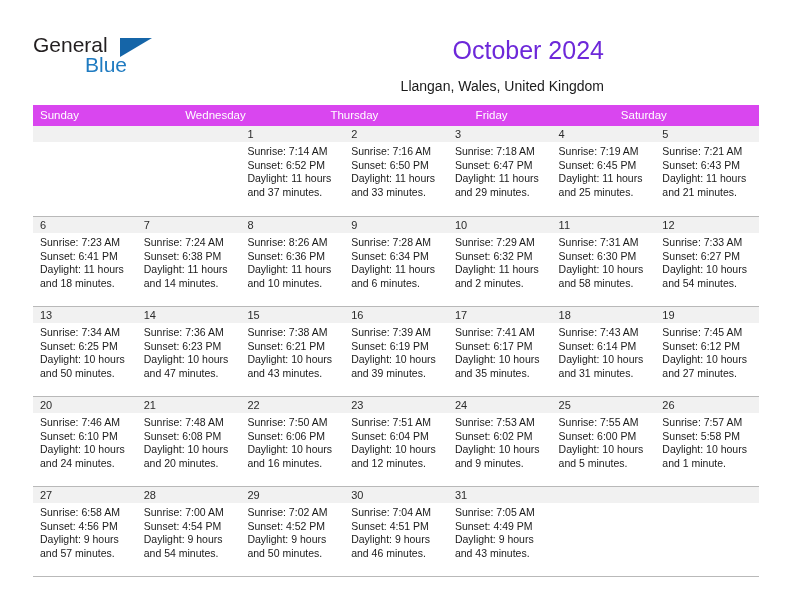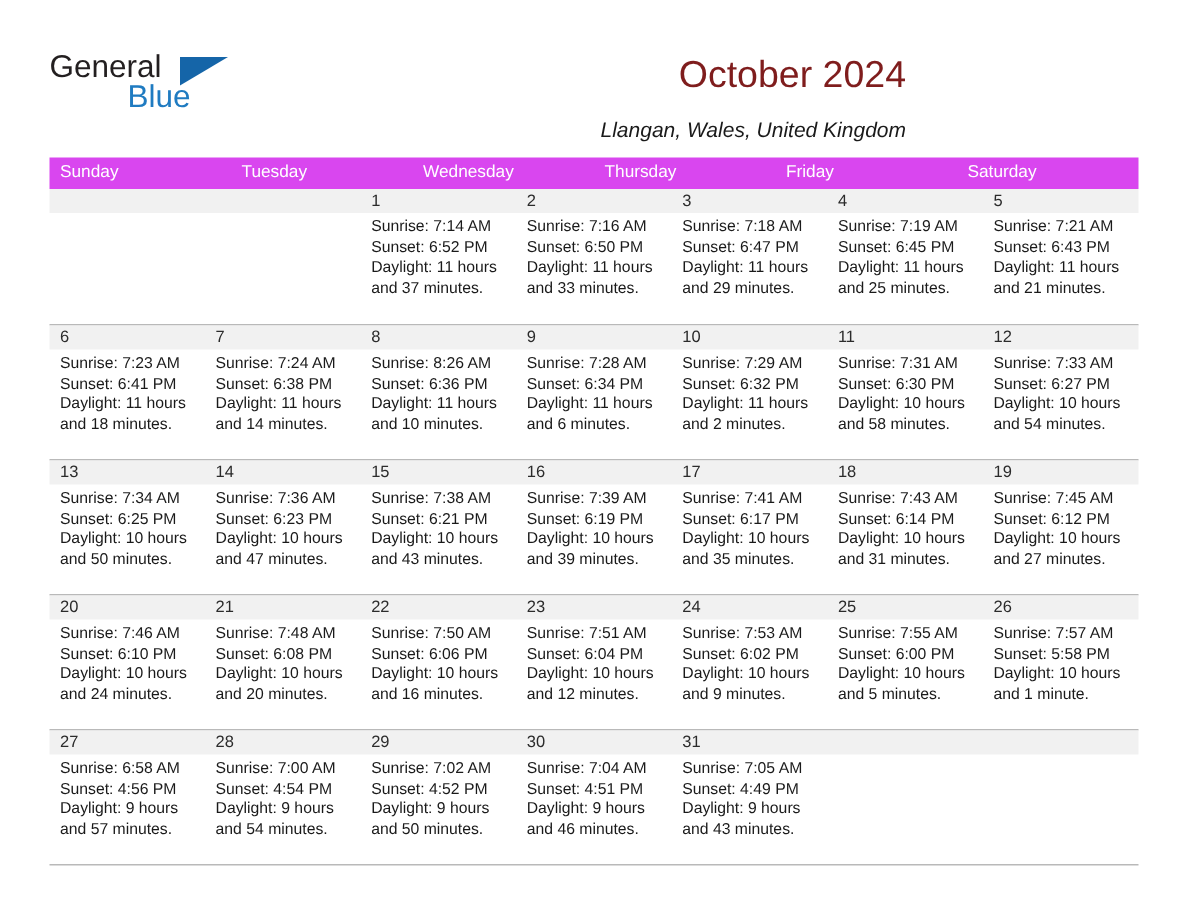--- a/index.html
+++ b/index.html
@@ -60,33 +60,32 @@
     width: 0;
     height: 0;
     border-left: 32px solid #1565a8;
     border-bottom: 19px solid transparent;
   }
   .title {
     position: absolute;
     right: 36px;
     top: 36px;
     font-size: 25px;
-    color: #7f1d1d;
+    color: #6d28d9;
     text-align: right;
     white-space: nowrap;
   }
   .subtitle {
     position: absolute;
     right: 36px;
     top: 78px;
     font-size: 14px;
     color: #1a1a1a;
     text-align: right;
     white-space: nowrap;
-    font-style: italic;
   }
 
   
   .calendar {
     position: absolute;
     left: 33px;
     top: 105px;
     width: 726px;
   }
   .weekday-row {
@@ -168,21 +167,20 @@
       <span class="logo-triangle"></span>
       <span class="logo-blue">Blue</span>
     </div>
     <div class="title">October 2024</div>
     <div class="subtitle">Llangan, Wales, United Kingdom</div>
   </div>
 
   <div class="calendar">
     <div class="weekday-row">
       <div class="weekday">Sunday</div>
-      <div class="weekday">Tuesday</div>
       <div class="weekday">Wednesday</div>
       <div class="weekday">Thursday</div>
       <div class="weekday">Friday</div>
       <div class="weekday">Saturday</div>
     </div>
     <div id="weeks-container">
         <div class="week-row first">
           <div class="day-cell">
             <div class="day-number"></div>
             <div class="day-lines"></div>

